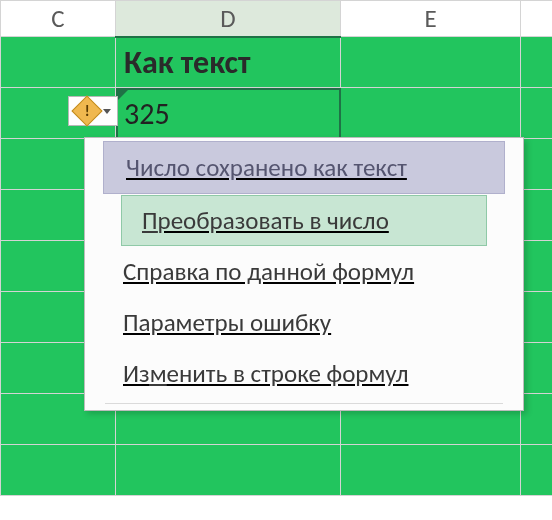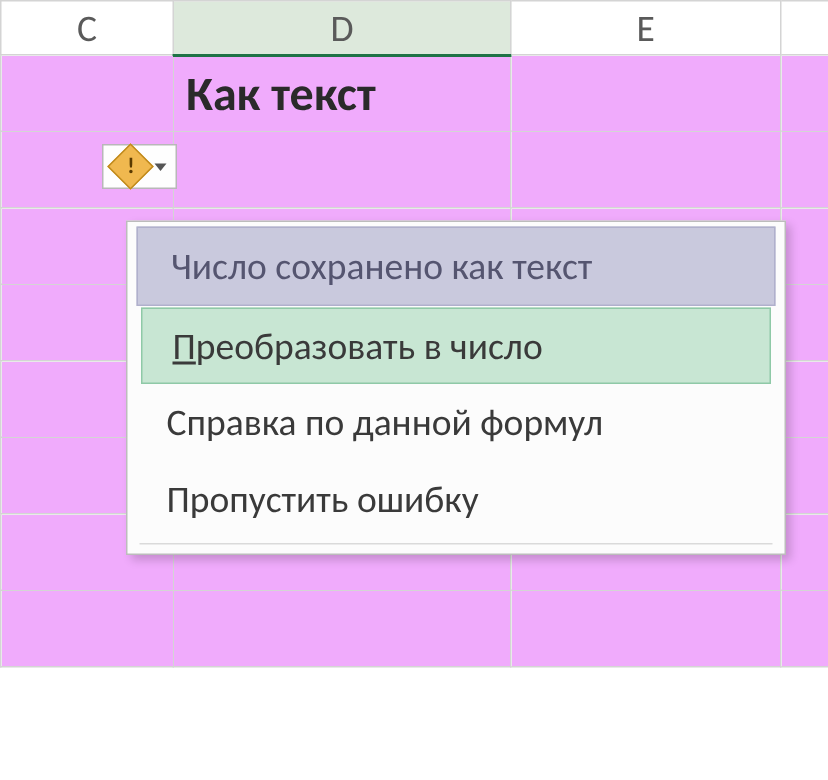--- a/index.html
+++ b/index.html
@@ -42,21 +42,21 @@
     background: #dde9dc;
     border-bottom: 2px solid #1f7246;
   }
   table.sheet td {
     height: 51px;
     border: 1px solid #d4d4d4;
     padding: 0 8px;
     font-size: 30px;
     color: #222;
     vertical-align: middle;
-    background: #f0abfc;
+    background: #22c55e;
     position: relative;
   }
   table.sheet td.header-cell {
     font-weight: 700;
     font-size: 32px;
     color: #2a2a2a;
   }
 
   
   td.selected {
@@ -110,46 +110,47 @@
     width: 0; height: 0;
     border-left: 4px solid transparent;
     border-right: 4px solid transparent;
     border-top: 5px solid #555;
     margin-left: 2px;
   }
 
   
   .menu {
     position: absolute;
-    top: 147px;
+    top: 137px;
     left: 84px;
     width: 440px;
     background: #fcfcfc;
     border: 1px solid #bcbcbc;
     box-shadow: 3px 3px 6px rgba(0,0,0,0.18);
     z-index: 10;
-    padding: 2px 4px;
+    padding: 2px 16px;
+    text-decoration: underline;
   }
   .menu-item {
     padding: 10px 18px 10px 22px;
     font-size: 25px;
     color: #3a3a3a;
     background: #fcfcfc;
     white-space: nowrap;
   }
   .menu-item.title {
     background: #c9c9dd;
     color: #555570;
     border: 1px solid #b0b0cc;
     margin: 1px 2px;
   }
   .menu-item.hover {
     background: #c8e6d3;
     border: 1px solid #8fc9a7;
-    margin: 0 5px;
+    margin: 0 20px;
     padding: 9px 16px 9px 20px;
   }
   .menu-sep {
     height: 1px;
     background: #dadada;
     margin: 4px 4px;
   }
 
   
   .mn { text-decoration: underline; }
@@ -172,20 +173,26 @@
       <th>E</th>
       <th></th>
     </tr>
     <tr>
       <td></td>
       <td class="header-cell">Как текст</td>
       <td></td>
       <td></td>
     </tr>
     <tr>
+      <td></td>
+      <td class="selected">325</td>
+      <td></td>
+      <td></td>
+    </tr>
+    <tr>
           <td></td>
           <td></td>
           <td></td>
           <td></td>
         </tr>
     <tr>
           <td></td>
           <td></td>
           <td></td>
           <td></td>
@@ -233,18 +240,21 @@
 
 <div class="menu">
   <div class="menu-item title">Число сохранено как текст</div>
 
   <div class="menu-item hover">
     <span></span><span class="mn">П</span><span>реобразовать в число</span>
   </div>
 
   <div class="menu-item">Справка по данной формул</div>
 
-  <div class="menu-item">Пропустить ошибку</div>
-
+  <div class="menu-item">Параметры ошибку</div>
+
+  <div class="menu-item">
+    <span>Из</span><span class="mn">м</span><span>енить в строке формул</span>
+  </div>
 
   <div class="menu-sep"></div>
 
 </div>
 
 </body></html>

